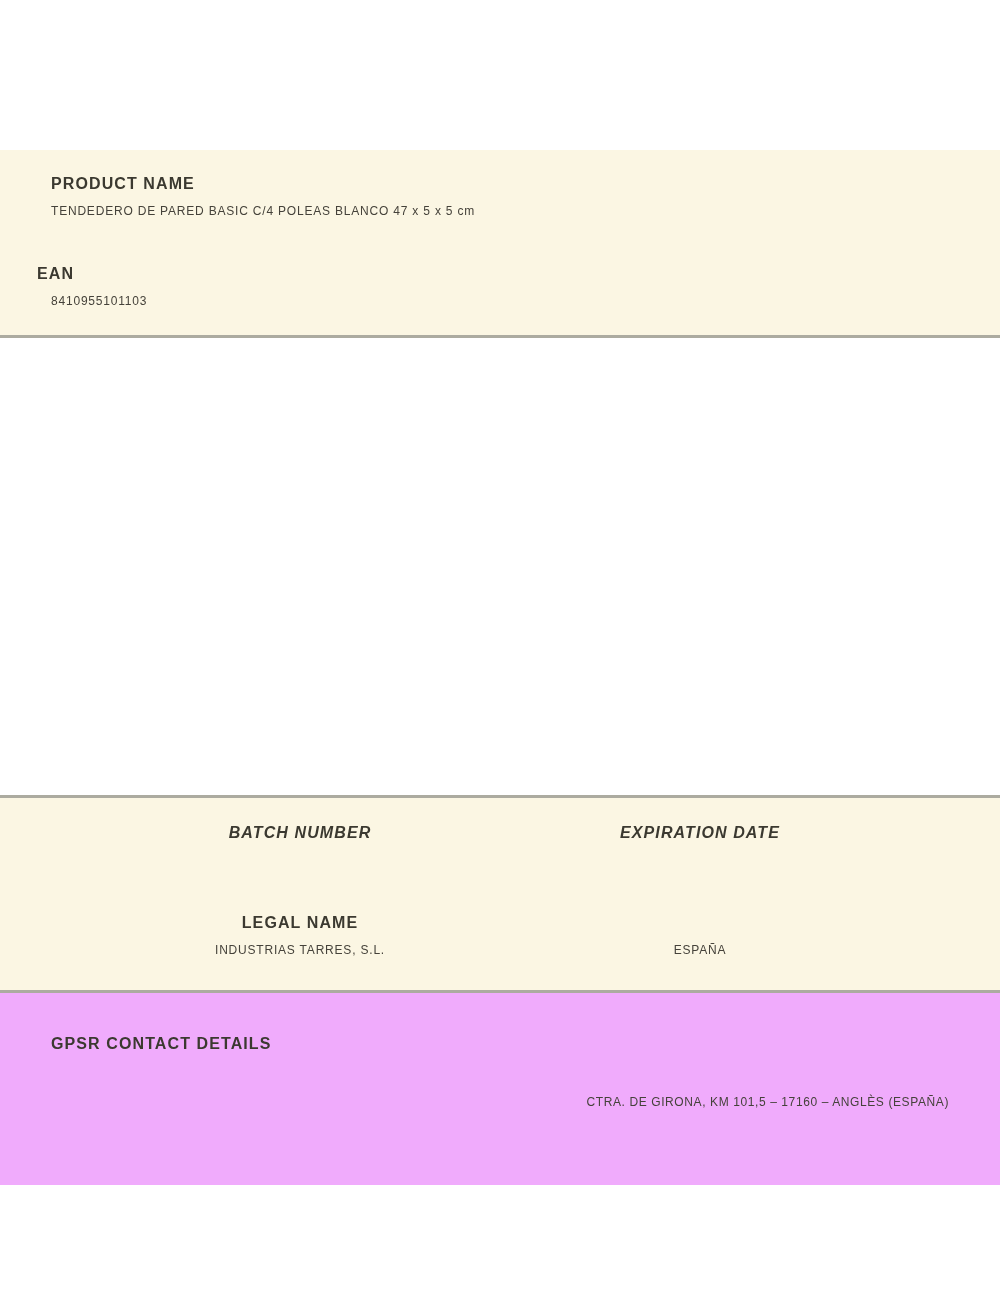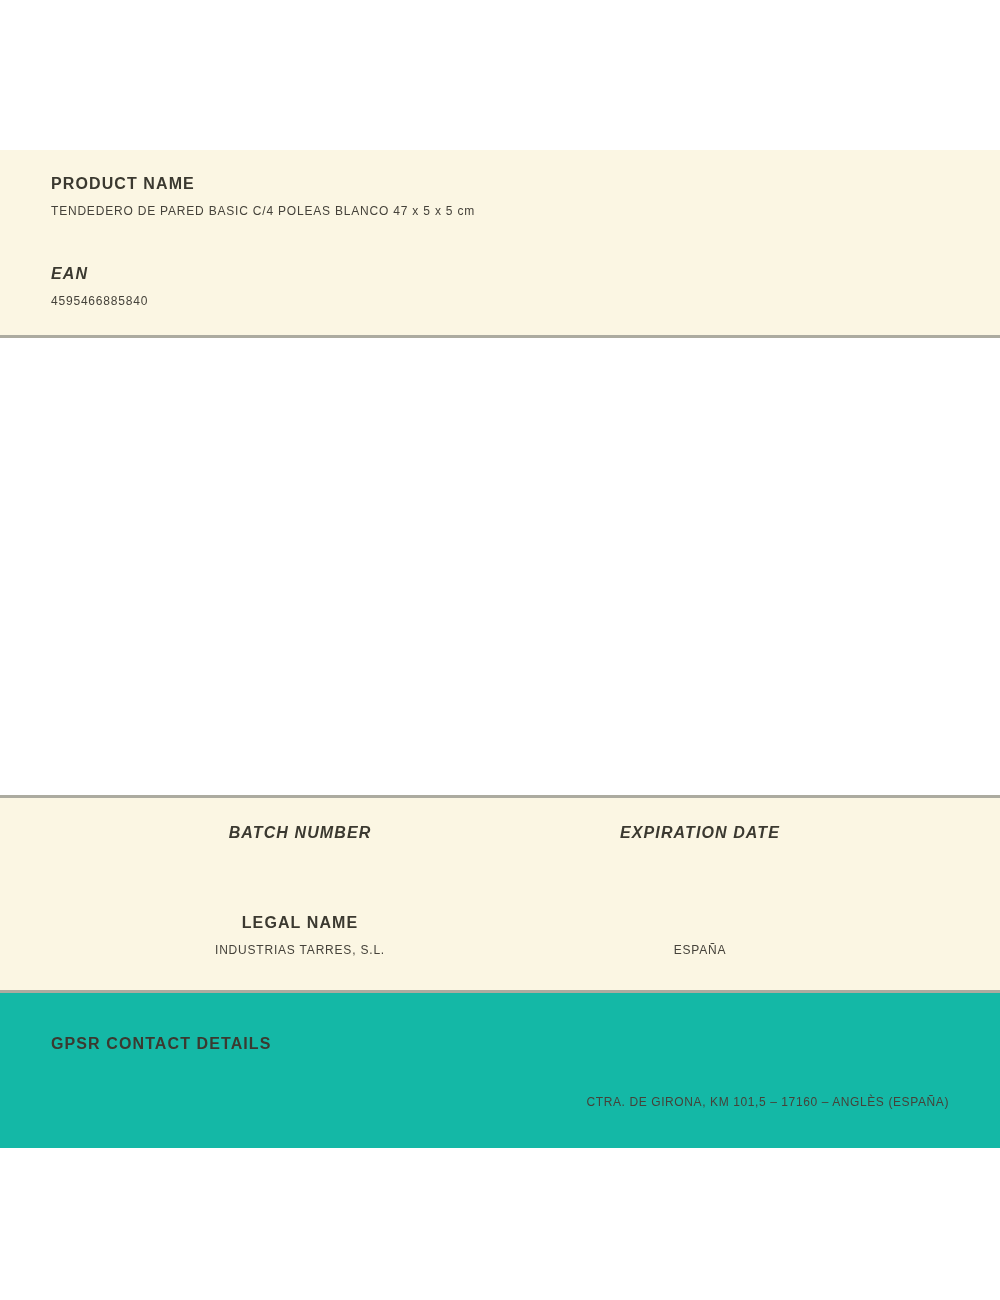--- a/index.html
+++ b/index.html
@@ -28,43 +28,43 @@
   }
   #details-section {
     top: 795px;
     height: 198px;
     background: #FBF6E3;
     border-top: 3px solid #ACABA0;
     border-bottom: 3px solid #ACABA0;
   }
   #gpsr-section {
     top: 993px;
-    height: 155px;
-    background: #14b8a6;
+    height: 192px;
+    background: #f0abfc;
   }
   .field-label {
     position: absolute;
     font-size: 16px;
     font-weight: 700;
     letter-spacing: 1.1px;
     color: #3B3930;
     white-space: nowrap;
   }
   .field-value {
     position: absolute;
     font-size: 12px;
     font-weight: 400;
     letter-spacing: 0.8px;
     color: #45423A;
     white-space: nowrap;
   }
   
   #product-section .l1 { top: 25px;  left: 51px; }
   #product-section .v1 { top: 54px;  left: 51px; }
-  #product-section .l2 { top: 115px; left: 51px; font-style: italic; }
+  #product-section .l2 { top: 115px; left: 37px; }
   #product-section .v2 { top: 144px; left: 51px; }
   
   .col-left  { left: 100px; width: 400px; text-align: center; }
   .col-right { left: 500px; width: 400px; text-align: center; }
   #details-section .row-headers { top: 26px; font-style: italic; }
   #details-section .row-labels  { top: 116px; }
   #details-section .row-values  { top: 145px; }
   
   #gpsr-section .gpsr-label { top: 42px; left: 51px; }
   #gpsr-section .gpsr-address {
@@ -76,21 +76,21 @@
     margin-top: 34px;
   }
 </style>
 </head>
 <body>
 
 <div class="section" id="product-section">
   <div class="field-label l1">PRODUCT NAME</div>
   <div class="field-value v1">TENDEDERO DE PARED BASIC C/4 POLEAS BLANCO 47 x 5 x 5 cm</div>
   <div class="field-label l2">EAN</div>
-  <div class="field-value v2">4595466885840</div>
+  <div class="field-value v2">8410955101103</div>
 </div>
 
 <div class="section" id="details-section">
   <div class="field-label row-headers col-left">BATCH NUMBER</div>
   <div class="field-label row-headers col-right">EXPIRATION DATE</div>
   <div class="field-label row-labels col-left">LEGAL NAME</div>
   <div class="field-value row-values col-left">INDUSTRIAS TARRES, S.L.</div>
   <div class="field-value row-values col-right">ESPAÑA</div>
 </div>
 

